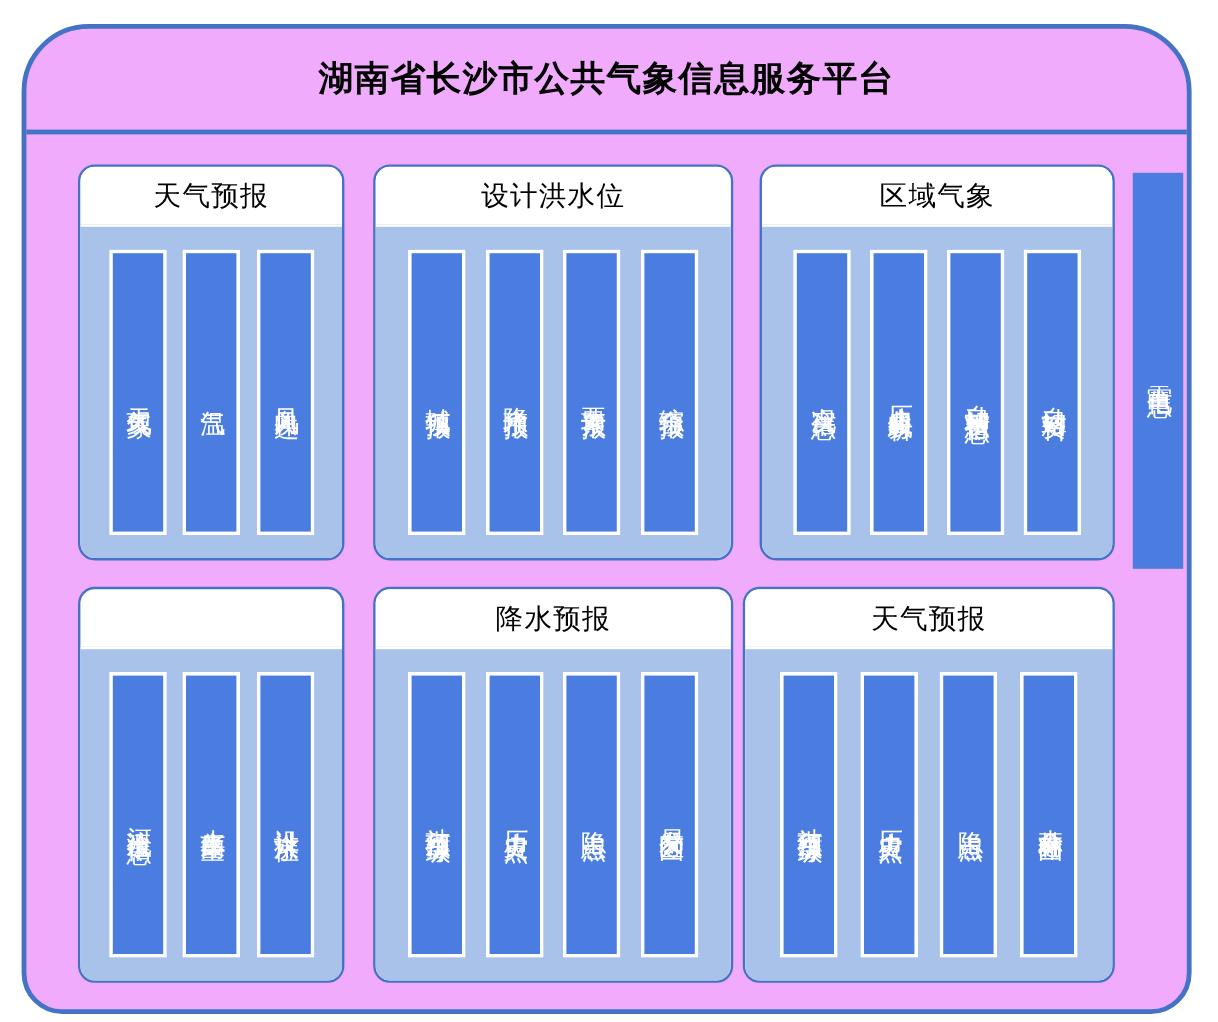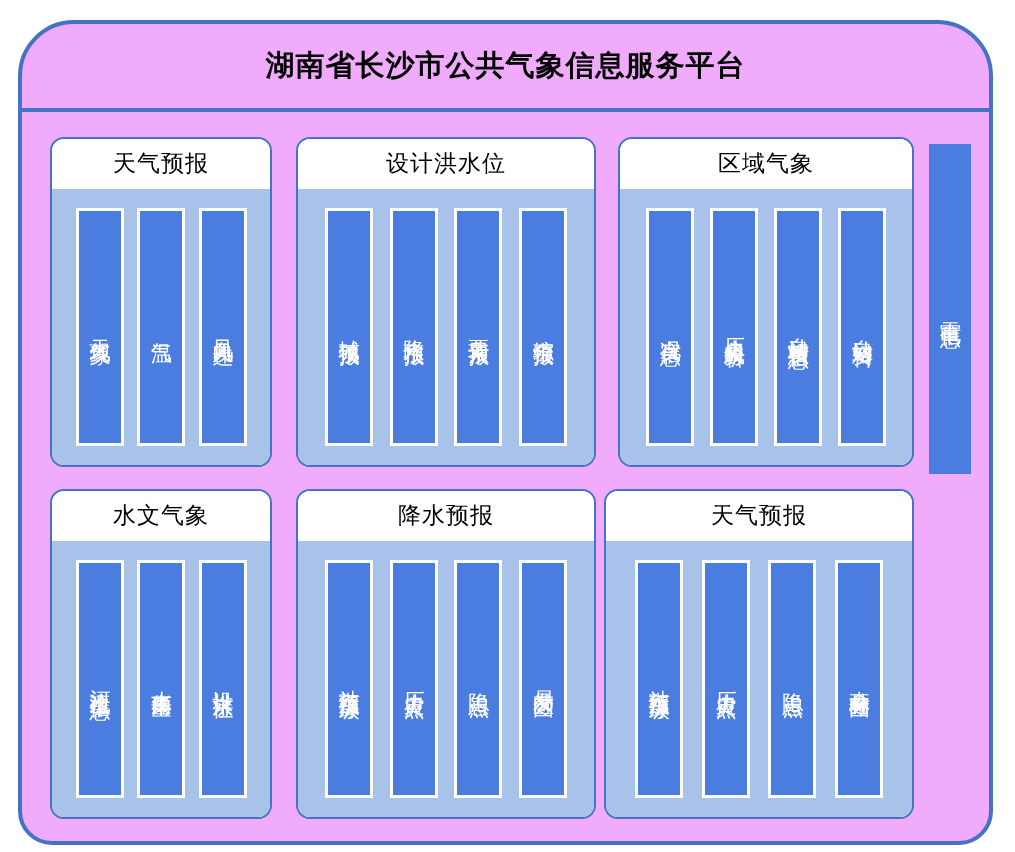--- a/index.html
+++ b/index.html
@@ -44,21 +44,21 @@
     font-size: 29px;
     font-weight: bold;
     color: #000000;
     letter-spacing: 1px;
     white-space: nowrap;
   }
 
   
   #content-area {
     position: absolute;
-    left: 0;
+    left: 15px;
     top: 88px;
     width: 100%;
     height: 733px;
   }
 
   
   .group-box {
     position: absolute;
     box-sizing: border-box;
     border: 2px solid #4472c4;
@@ -193,23 +193,20 @@
           <span class="item-bar-label">自动站资料</span>
         </div>
       </div>
     </div>
 
     <div id="lightning-bar" style="left:907px; top:32px; width:42px; height:330px;">
       <span class="item-bar-label">雷电信息</span>
     </div>
 
     <div class="group-box" style="left:28px; top:377px; width:222px; height:330px;">
-      <div class="group-header">
-        <span class="group-header-text">水文气象</span>
-      </div>
       <div class="group-body">
         <div class="item-bar" style="width:48px; height:238px;">
           <span class="item-bar-label">河流水位信息</span>
         </div>
         <div class="item-bar" style="width:48px; height:238px;">
           <span class="item-bar-label">水库集雨量</span>
         </div>
         <div class="item-bar" style="width:48px; height:238px;">
           <span class="item-bar-label">设计洪水位</span>
         </div>

